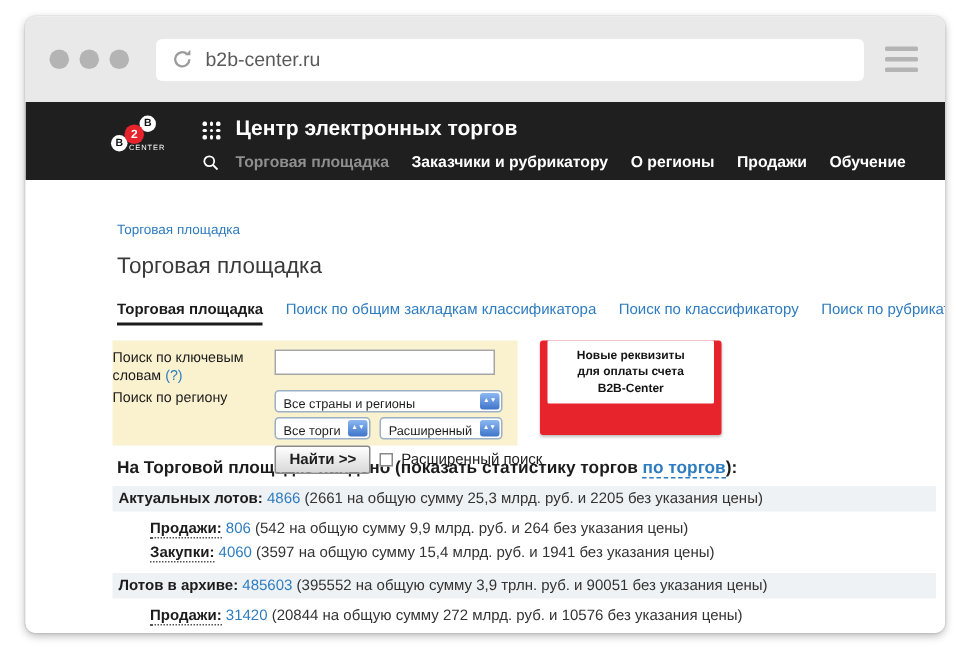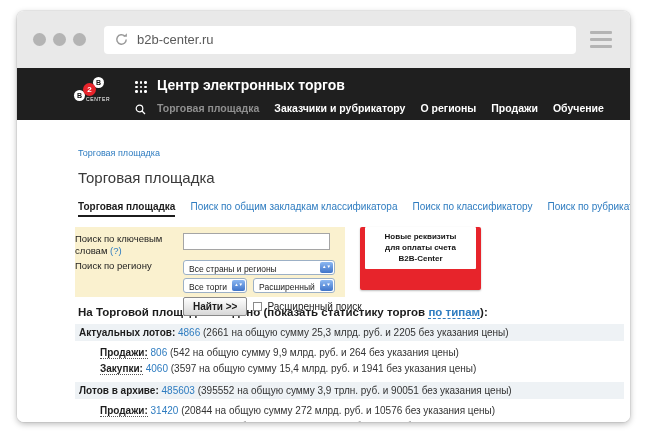--- a/index.html
+++ b/index.html
@@ -240,21 +240,21 @@
           <div>Новые реквизиты</div>
           <div>для оплаты счета</div>
           <div>B2B-Center</div>
         </div>
       </div>
 
     </div>
 
     <div class="stats-heading">
       <span>На Торговой площадке найдено (показать статистику торгов</span>
-      <a>по типам</a><span>):</span>
+      <a>по торгов</a><span>):</span>
     </div>
 
     <div class="stats">
 
       <div class="stat-row">
         <span class="stat-label">Актуальных лотов:</span>
         <a class="stat-count">4866</a>
         <span>(2661 на общую сумму 25,3 млрд. руб. и 2205 без указания цены)</span>
       </div>
       <div class="stat-children">

